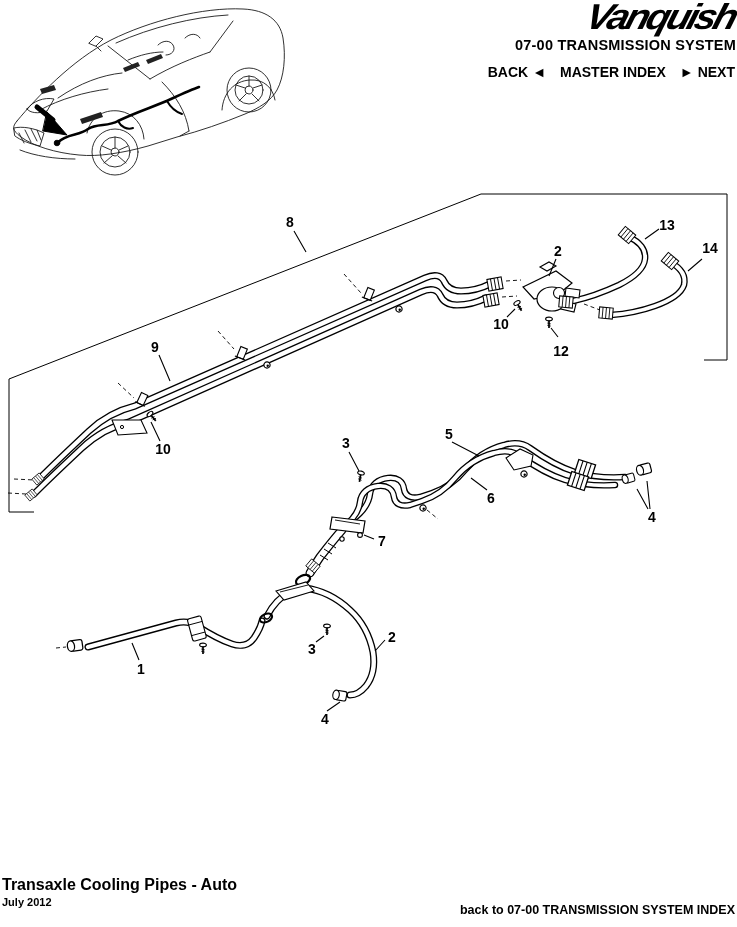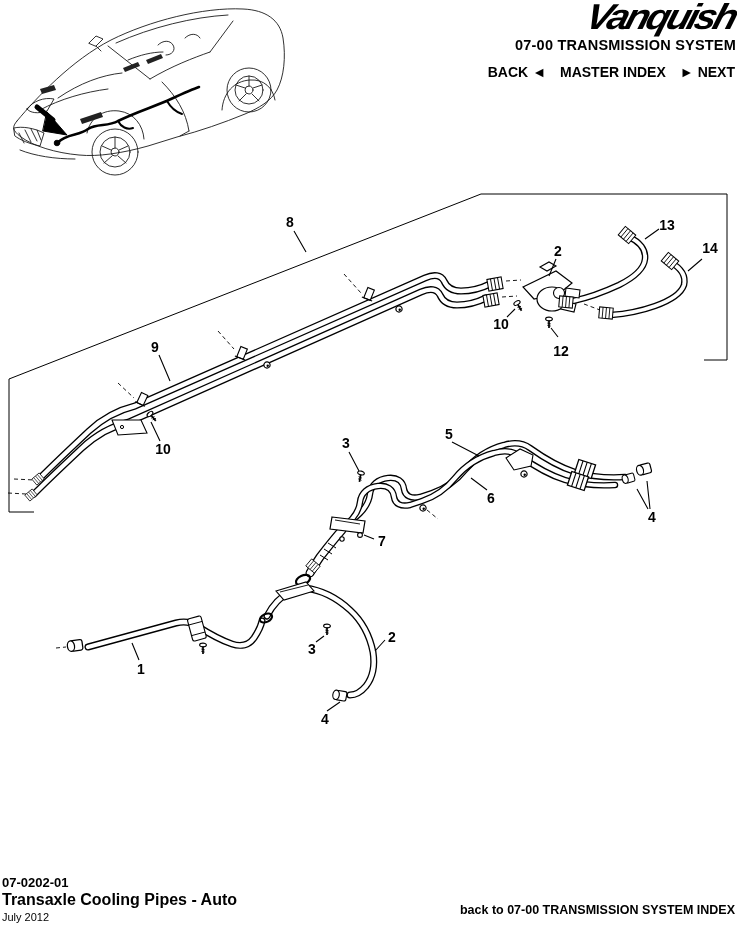--- a/index.html
+++ b/index.html
@@ -10,21 +10,21 @@
   .logo{display:inline-block;font-style:italic;font-weight:bold;font-size:36px;line-height:34px;
         letter-spacing:-3px;transform:skewX(-16deg) scaleX(1.08);transform-origin:right center;}
   .sect{position:absolute;right:1px;top:37px;font-size:14.5px;font-weight:bold;white-space:nowrap;letter-spacing:.2px;}
   .nav{position:absolute;right:2px;top:64px;font-size:14px;font-weight:bold;white-space:nowrap;}
   .nav span{cursor:pointer;}
   .nav .gap{display:inline-block;width:14px;}
   .nav .sgap{display:inline-block;width:4px;}
   .ftl{position:absolute;left:2px;top:876px;line-height:1.15;}
   .ftl .num{font-size:13px;font-weight:bold;}
   .ftl .ttl{font-size:16px;font-weight:bold;}
-  .ftl .dt{font-size:11px;font-weight:normal;margin-top:2px;}
+  .ftl .dt{font-size:11px;font-weight:bold;margin-top:2px;}
   .ftr{position:absolute;right:2px;top:903px;font-size:12.5px;font-weight:bold;cursor:pointer;}
   .callout{position:absolute;transform:translate(-50%,-50%);font-size:14px;font-weight:bold;
            line-height:1;white-space:nowrap;}
   .tube-outer,.tube-inner{stroke-linecap:round;stroke-linejoin:round;}
 </style>
 </head>
 <body>
 
 <div class="page">
 
@@ -235,19 +235,18 @@
 
   <div class="hdr">
     <span class="logo">Vanquish</span>
   </div>
   <div class="sect">07-00 TRANSMISSION SYSTEM</div>
   <div class="nav">
     <span>BACK</span><span class="sgap"></span><span>◄</span><span class="gap"></span><span>MASTER INDEX</span><span class="gap"></span><span>►</span><span class="sgap"></span><span>NEXT</span>
   </div>
 
   <div class="ftl">
-    <div class="num">07-0202-01</div>
     <div class="ttl">Transaxle Cooling Pipes - Auto</div>
     <div class="dt">July 2012</div>
   </div>
   <div class="ftr">back to 07-00 TRANSMISSION SYSTEM INDEX</div>
 
 </div>
 
 </body></html>

